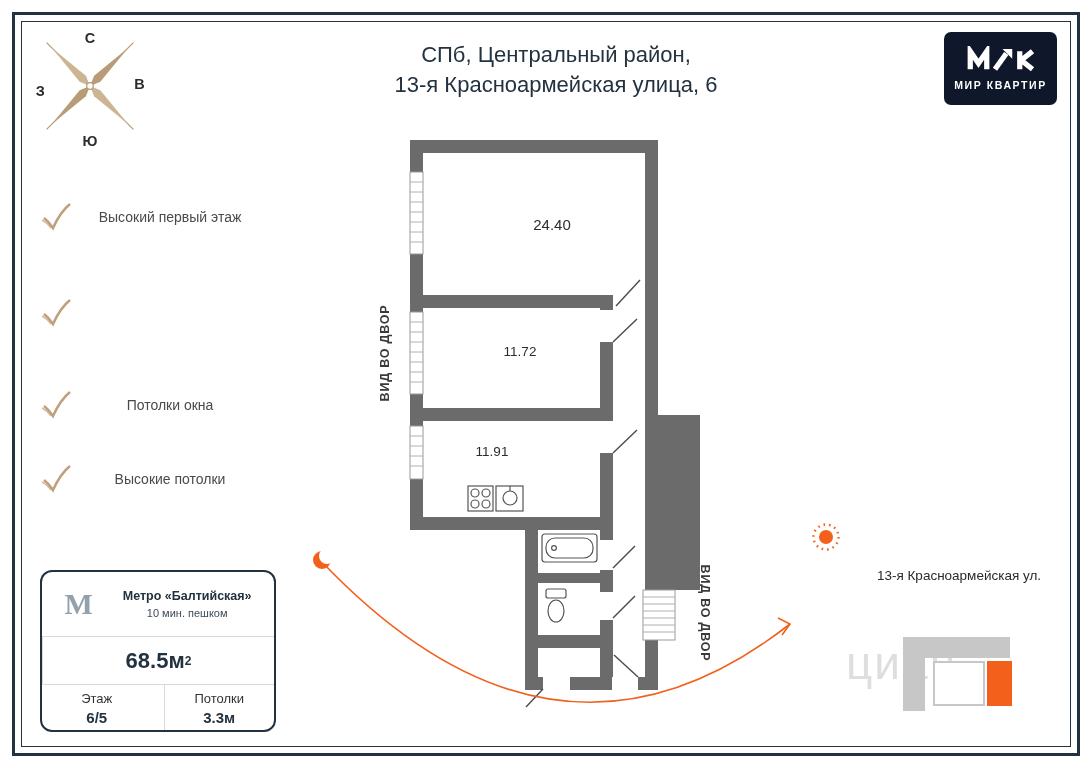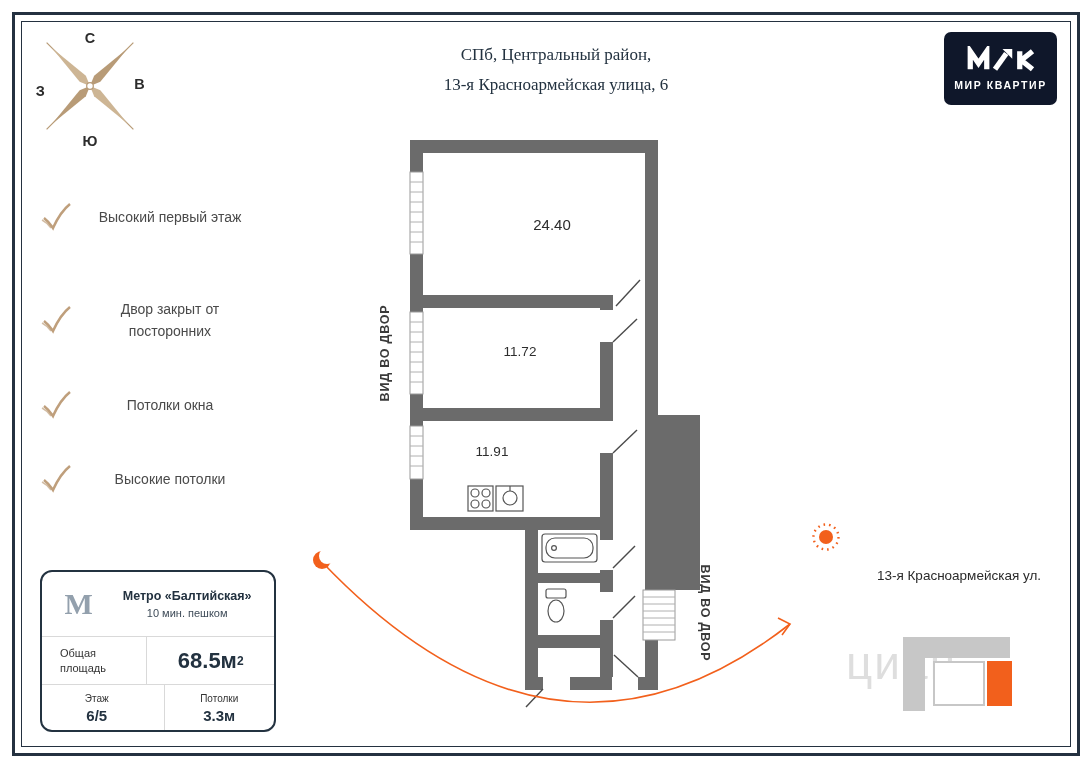--- a/index.html
+++ b/index.html
@@ -6,21 +6,21 @@
   html,body { background:#e8e8e8; }
   .page {
     position:relative; width:1092px; height:768px; background:#ffffff;
     font-family:"Liberation Sans", sans-serif; overflow:hidden; margin:0 auto;
   }
   .frame-outer { position:absolute; inset:12px; border:3px solid #243140; pointer-events:none; }
   .frame-inner { position:absolute; inset:21px; border:1px solid #243140; pointer-events:none; }
 
   
   .title { position:absolute; left:286px; top:40px; width:540px; text-align:center;
-           color:#233240; font-size:17px; line-height:30px; font-weight:500;font-family:Liberation Serif, serif; }
+           color:#233240; font-size:22px; line-height:30px; font-weight:500; }
   .logo { position:absolute; left:944px; top:32px; width:113px; height:73px; background:#0f172a;
           border-radius:7px; display:flex; flex-direction:column; align-items:center; justify-content:center; gap:6px; }
   .logo-brand { color:#ffffff; font-size:10.5px; font-weight:bold; letter-spacing:1.6px; }
 
   
   .compass { position:absolute; left:28px; top:24px; }
 
   
   .feature { position:absolute; left:40px; width:212px; display:flex; align-items:center; gap:16px; }
   .feature-label { flex:1; text-align:center; color:#4a4a4a; font-size:14px; line-height:1.6; }
@@ -49,21 +49,21 @@
   .card-row2 { height:48px; display:flex; align-items:stretch; border-top:1px solid #d9d9d9; }
   .area-label { flex:0 0 45%; display:flex; align-items:center; padding-left:18px;
                 font-size:11px; line-height:1.35; color:#333; }
   .area-label span { width:56px; }
   .area-value { flex:1; display:flex; align-items:center; justify-content:center;
                 border-left:1px solid #d9d9d9; font-size:22px; font-weight:bold; color:#233240; }
   .area-value sup { font-size:12px; }
   .card-row3 { height:48px; display:flex; border-top:1px solid #d9d9d9; }
   .card-col { flex:1; display:flex; flex-direction:column; align-items:center; justify-content:center; gap:3px; }
   .card-col + .card-col { border-left:1px solid #d9d9d9;margin-left:12px; }
-  .col-label { font-size:10px; color:#333; }
+  .col-label { font-size:13px; color:#333; }
   .col-value { font-size:15px; font-weight:bold; color:#233240; }
 
   
   .street-label { position:absolute; left:856px; top:568px; width:206px; text-align:center;
                   font-size:13.5px; color:#2a2a2a; z-index:3; }
   .watermark { position:absolute; left:846px; top:636px; font-size:46px; color:#c9c9c9;
                opacity:0.6; z-index:2; letter-spacing:2px; }
   .mm-bar-top    { position:absolute; left:903px; top:637px; width:107px; height:21px; background:#c7c7c7; z-index:3; }
   .mm-bar-left   { position:absolute; left:903px; top:637px; width:22px;  height:74px; background:#c7c7c7; z-index:3; }
   .mm-unit-white { position:absolute; left:933px; top:661px; width:52px;  height:45px; background:#ffffff; border:2px solid #c7c7c7; z-index:3; }
@@ -110,21 +110,20 @@
       <path d="M4 16 C8 19 11 23 13 26 C18 15 25 6 30 2" stroke="#bf9f7c" stroke-width="2.6" fill="none"></path>
       <path d="M2 18 C6 20 9 23 11 26" stroke="#bf9f7c" stroke-width="1.4" fill="none" opacity="0.7"></path>
     </svg>
     <div class="feature-label">Высокий первый этаж</div>
   </div>
   <div class="feature f2">
     <svg width="32" height="30" viewBox="0 0 32 30">
       <path d="M4 16 C8 19 11 23 13 26 C18 15 25 6 30 2" stroke="#bf9f7c" stroke-width="2.6" fill="none"></path>
       <path d="M2 18 C6 20 9 23 11 26" stroke="#bf9f7c" stroke-width="1.4" fill="none" opacity="0.7"></path>
     </svg>
-    <div class="feature-label">Двор закрыт от посторонних</div>
   </div>
   <div class="feature f3">
     <svg width="32" height="30" viewBox="0 0 32 30">
       <path d="M4 16 C8 19 11 23 13 26 C18 15 25 6 30 2" stroke="#bf9f7c" stroke-width="2.6" fill="none"></path>
       <path d="M2 18 C6 20 9 23 11 26" stroke="#bf9f7c" stroke-width="1.4" fill="none" opacity="0.7"></path>
     </svg>
     <div class="feature-label">Потолки окна</div>
   </div>
   <div class="feature f4">
     <svg width="32" height="30" viewBox="0 0 32 30">
@@ -227,23 +226,20 @@
 
   <div class="card">
     <div class="card-row1">
       <span class="metro-m">М</span>
       <div class="metro-text">
         <div class="metro-name">Метро «Балтийская»</div>
         <div class="metro-walk">10 мин. пешком</div>
       </div>
     </div>
     <div class="card-row2">
-      <div class="area-label">
-          <span>Общая площадь</span>
-        </div>
       <div class="area-value">
         <span>68.5м</span>
           <sup>2</sup>
       </div>
     </div>
     <div class="card-row3">
       <div class="card-col">
         <div class="col-label">Этаж</div>
         <div class="col-value">6/5</div>
       </div>

